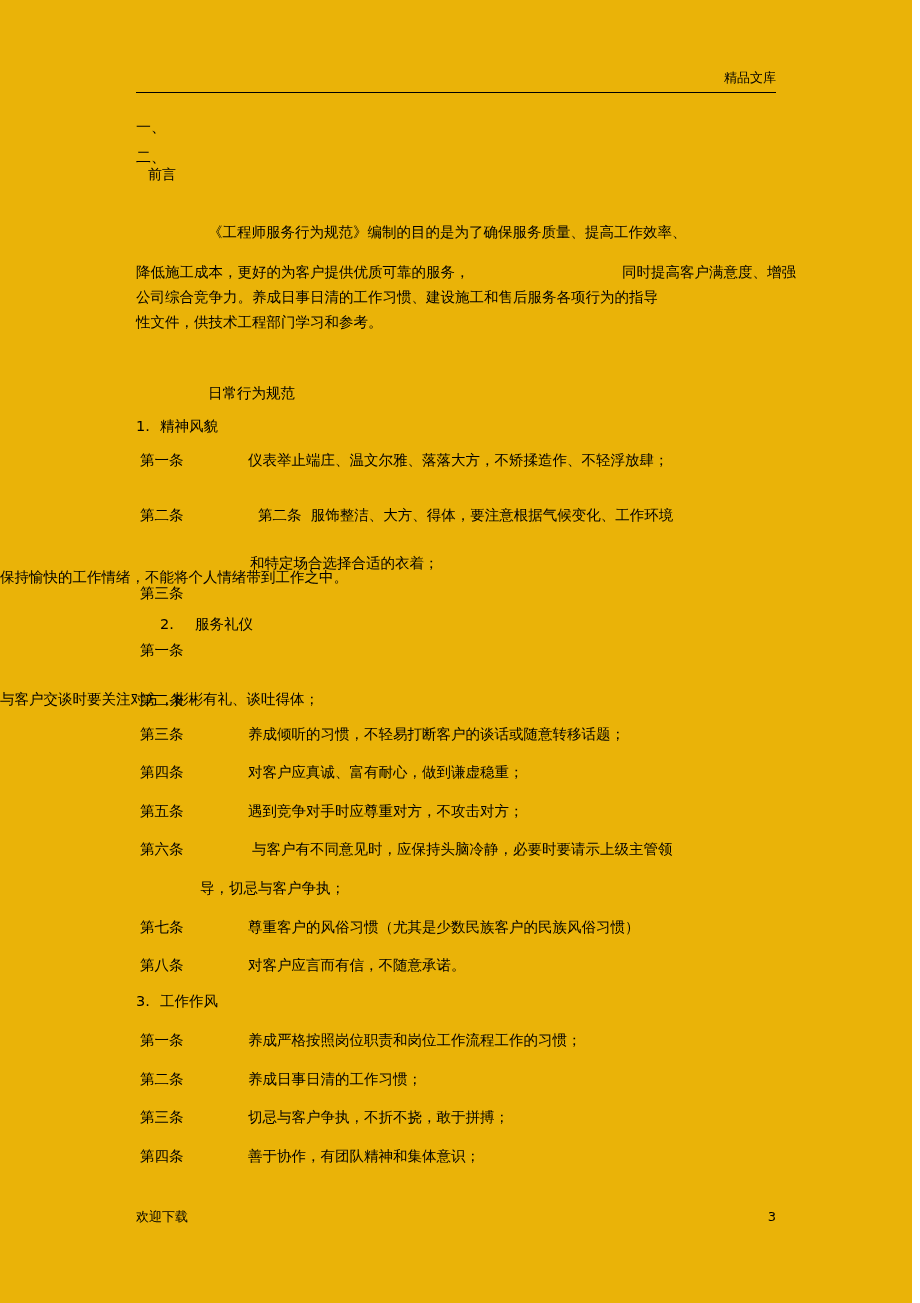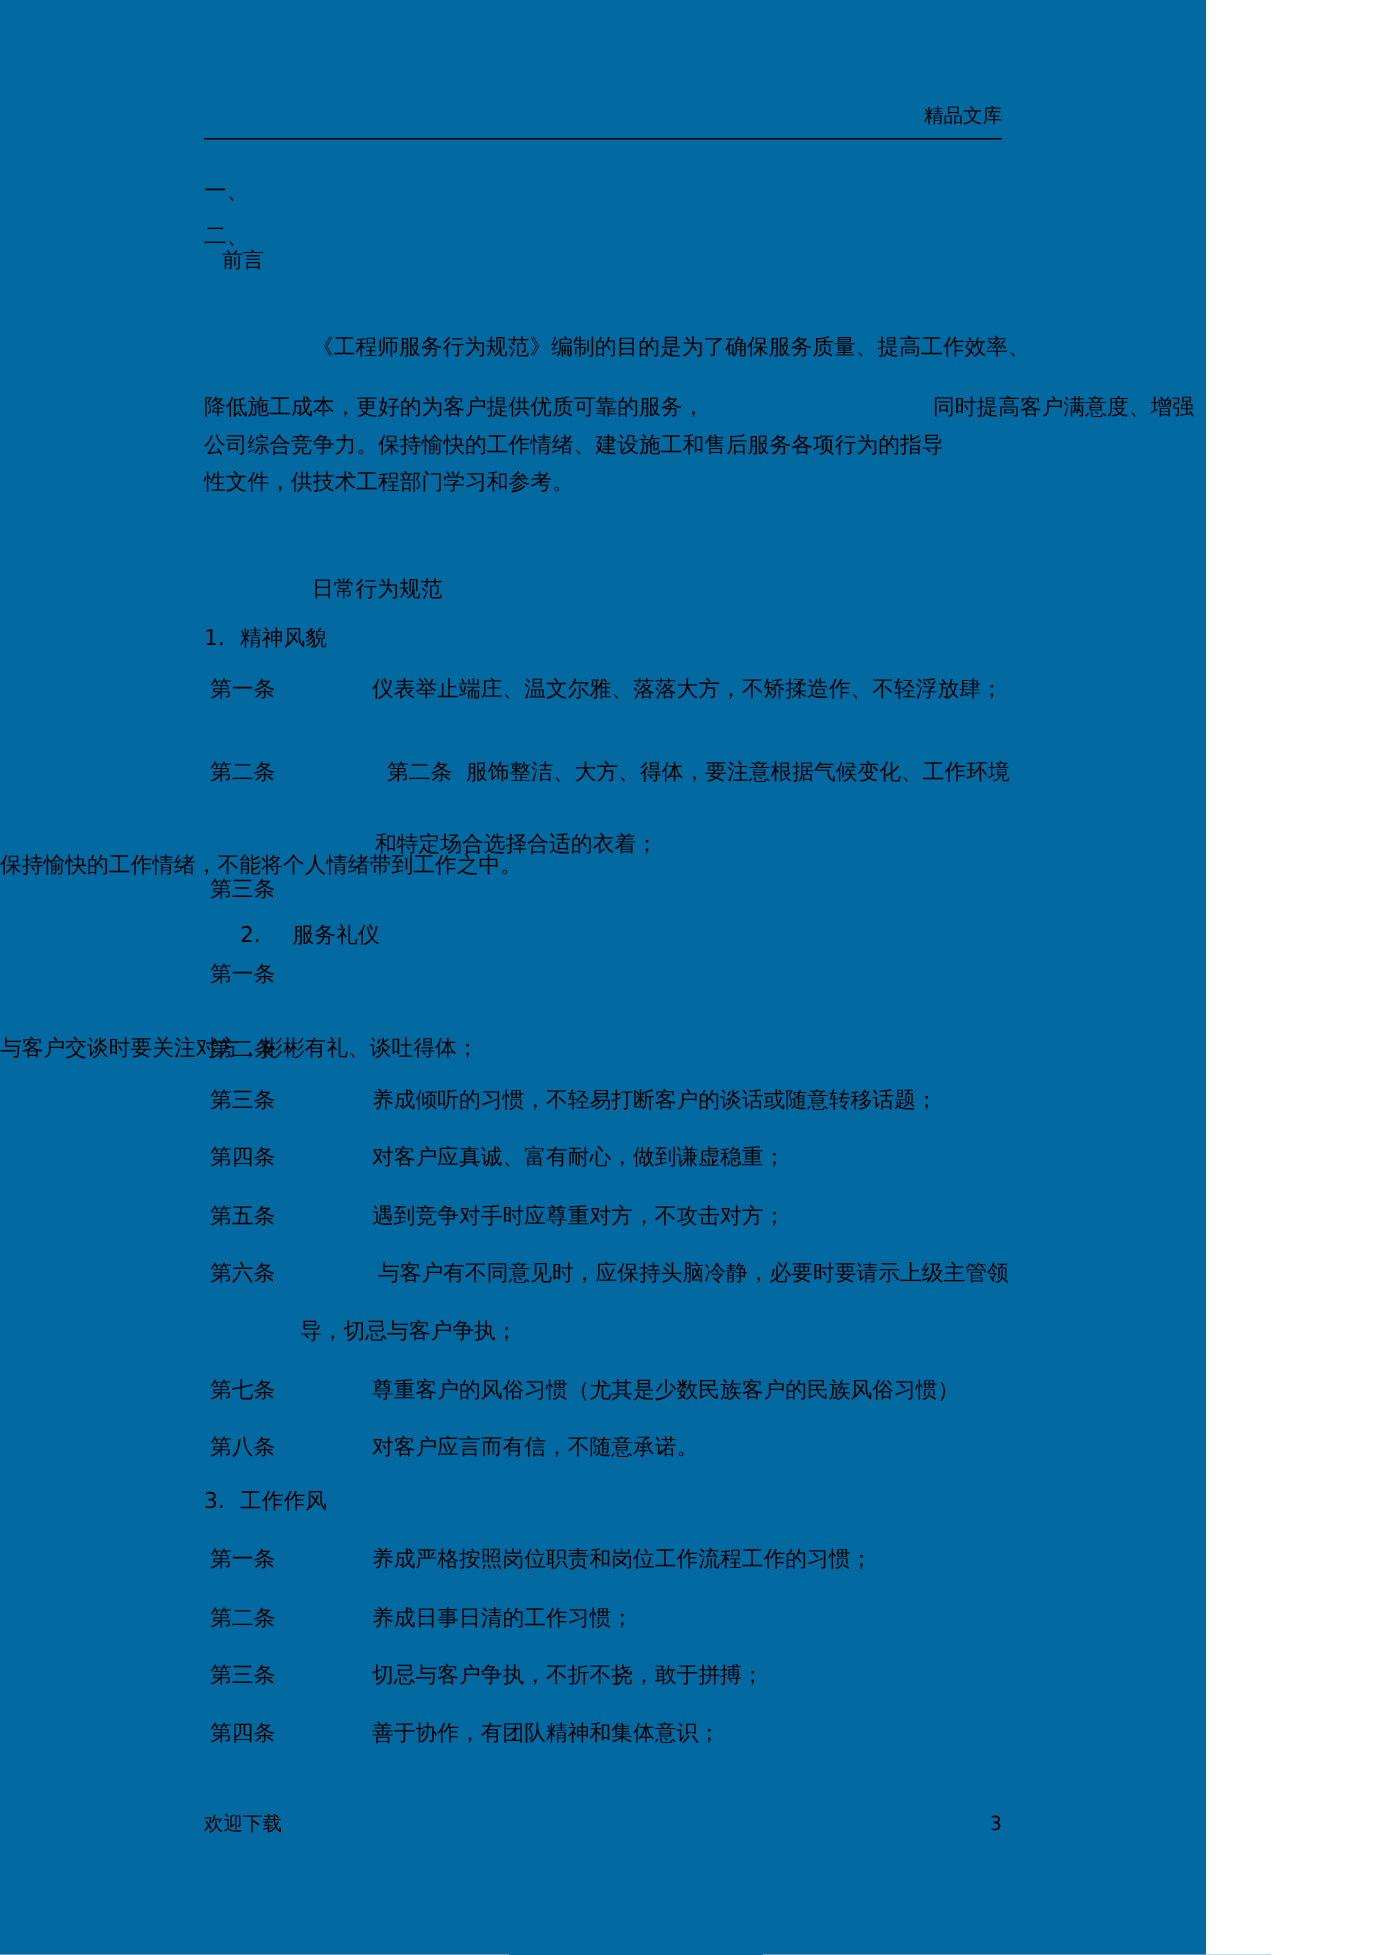--- a/index.html
+++ b/index.html
@@ -10,23 +10,23 @@
   body {
     width: 920px;
     height: 1303px;
     position: relative;
     font-family: "DejaVu Sans", "Liberation Sans", sans-serif;
     color: #000000;
     overflow: hidden;
   }
   .page {
     position: relative;
-    width: 804px;
+    width: 912px;
     height: 1303px;
-    background: #0369a1;
+    background: #eab308;
   }
   
   .header-label {
     position: absolute;
     right: 136px;
     top: 70px;
     font-size: 13px;
     line-height: 16px;
     color: #000;
     white-space: nowrap;
@@ -77,21 +77,21 @@
   <div class="header-label">精品文库</div>
   <div class="header-rule"></div>
 
   <div class="small-dash" style="left:136px; top:118px;">一、</div>
   <div class="small-dash" style="left:136px; top:148px;">二、</div>
   <div class="t" style="left:148px; top:164px; font-size:14px;">前言</div>
 
   <div class="t" style="left:208px; top:222px;">《工程师服务行为规范》编制的目的是为了确保服务质量、提高工作效率、</div>
   <div class="t" style="left:136px; top:262px;">降低施工成本，更好的为客户提供优质可靠的服务，</div>
   <div class="t" style="left:588px; top:262px;margin-left:34px;">同时提高客户满意度、增强</div>
-  <div class="t" style="left:136px; top:287px;">公司综合竞争力。保持愉快的工作情绪、建设施工和售后服务各项行为的指导</div>
+  <div class="t" style="left:136px; top:287px;">公司综合竞争力。养成日事日清的工作习惯、建设施工和售后服务各项行为的指导</div>
   <div class="t" style="left:136px; top:312px;">性文件，供技术工程部门学习和参考。</div>
 
   <div class="t" style="left:208px; top:383px;">日常行为规范</div>
 
   <div class="t" style="left:136px; top:416px;">1.</div>
   <div class="t" style="left:160px; top:416px;">精神风貌</div>
 
   <div class="t" style="left:140px; top:450px;">第一条</div>
   <div class="t" style="left:248px; top:450px;">仪表举止端庄、温文尔雅、落落大方，不矫揉造作、不轻浮放肆；</div>
 

